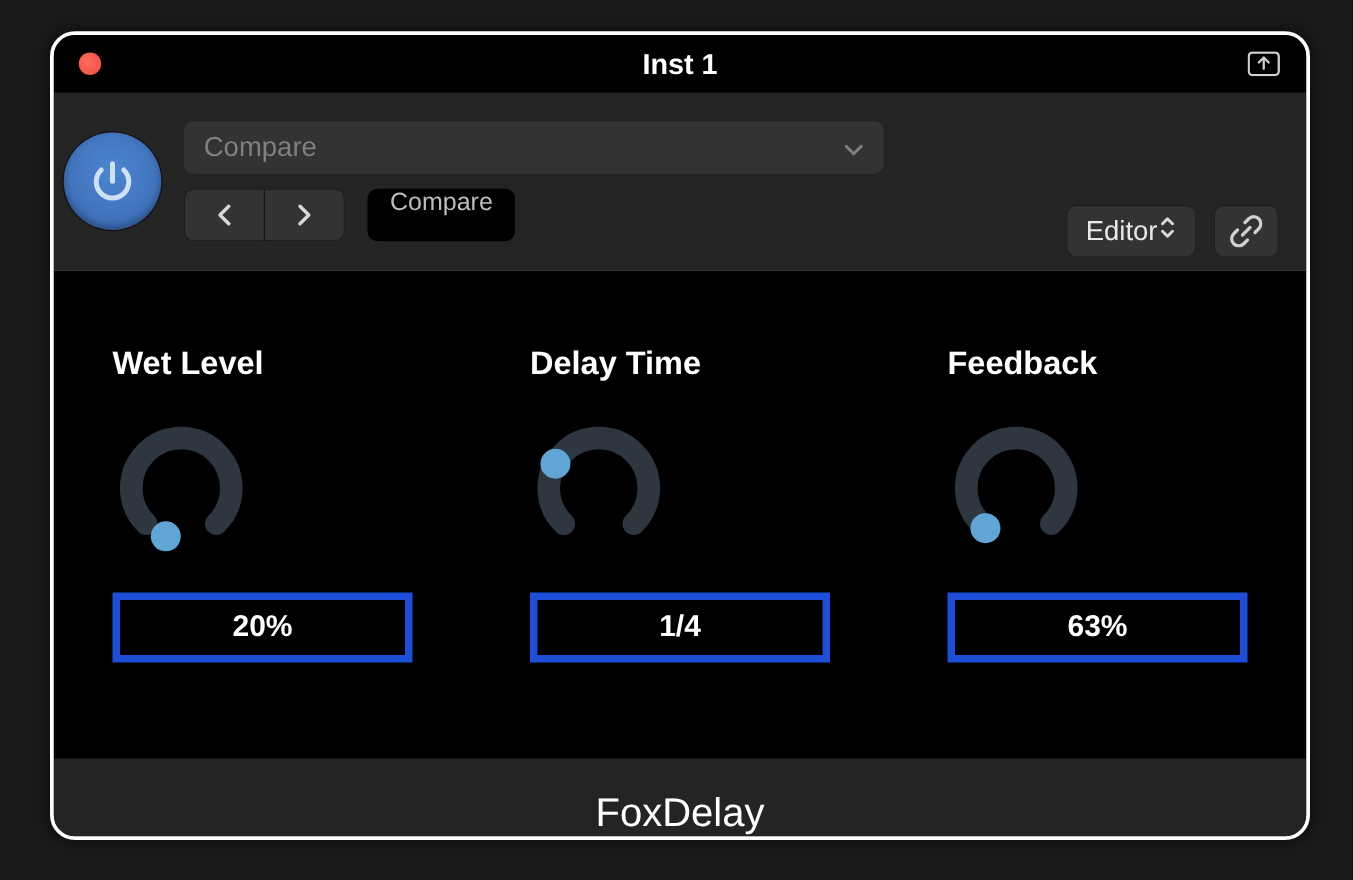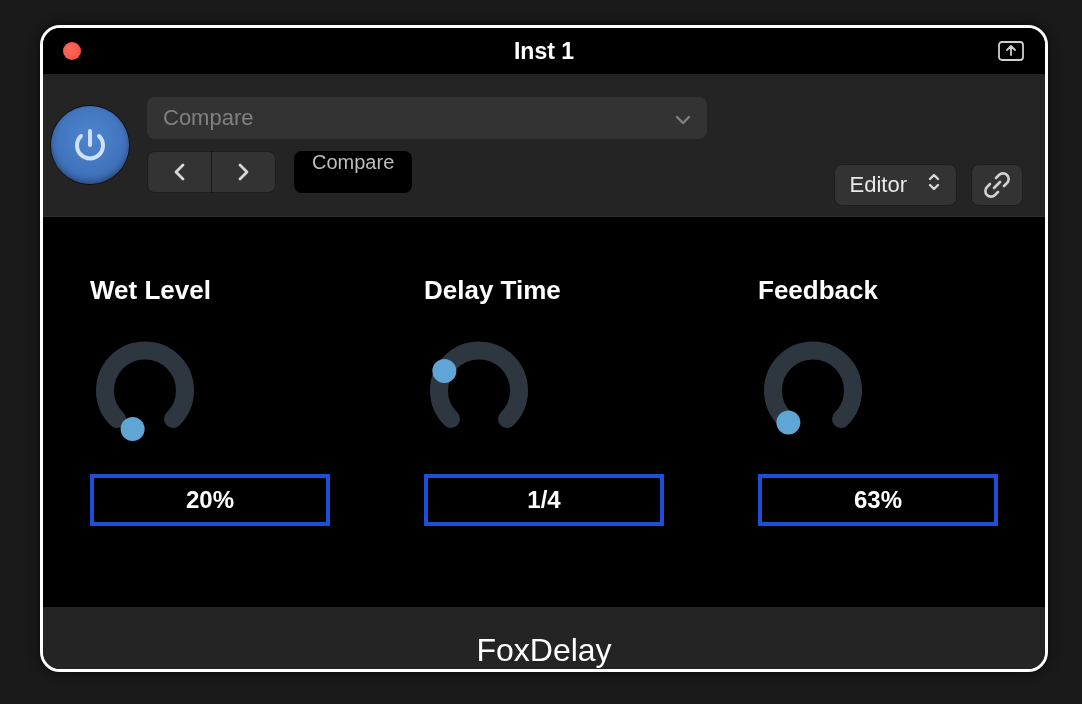--- a/index.html
+++ b/index.html
@@ -150,21 +150,21 @@
     height: 100%;
     padding-bottom: 20px;
   }
   .editor-btn {
     height: 42px;
     background: #333333;
     border-radius: 8px;
     padding: 0 16px;
     display: flex;
     align-items: center;
-    gap: 20px;
+    gap: 1px;
     color: #e8e8e8;
     font-size: 22px;
     cursor: pointer;
     box-shadow: inset 0 0 0 1px rgba(0,0,0,0.4);
   }
   .link-btn {
     height: 42px;
     width: 52px;
     background: #333333;
     border-radius: 8px;
@@ -198,21 +198,21 @@
   }
   .knob {
     width: 110px;
     height: 110px;
     position: relative;
     margin-bottom: 28px;
     cursor: pointer;
   }
   .knob svg { overflow: visible; }
   .value-box {
-    border: 4px solid #1d4ed8;
+    border: 6px solid #1d4ed8;
     padding: 8px 20px;
     font-size: 24px;
     font-weight: 600;
     color: #ffffff;
     min-width: 54px;
     text-align: center;
   }
 
   
   .footer {

